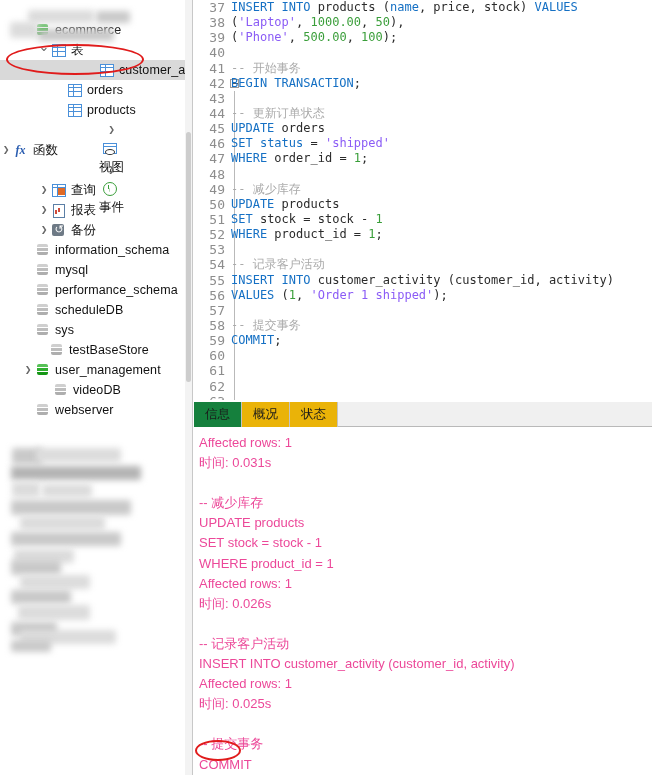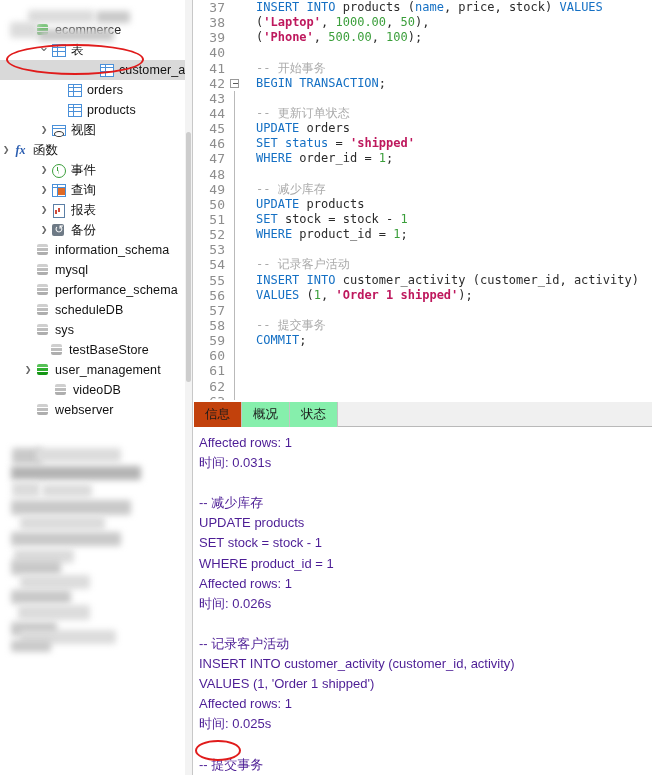--- a/index.html
+++ b/index.html
@@ -138,53 +138,53 @@
   
   #editor { position:absolute; left:0; top:0; right:0; height:400px; background:#ffffff; overflow:hidden;
     font-family:"DejaVu Sans Mono","Liberation Mono",monospace; }
   .code-row { position:relative; height:15.15px; line-height:15.15px; white-space:pre; font-size:12px; }
   .gutter {
     position:absolute; left:0; top:0; width:34px; text-align:right;
     color:#8d8d8d; font-size:13px; padding-right:3px;
     font-family:"DejaVu Sans Mono","Liberation Mono",monospace;
   }
   .foldcol { position:absolute; left:36px; top:0; width:10px; height:100%; }
-  .code { position:absolute; left:62px; top:0; right:0; color:#2b2b2b; }
+  .code { position:absolute; left:37px; top:0; right:0; color:#2b2b2b; }
   .k  { color:#1570c4; }        
-  .s  { color:#be185d;font-weight:bold; }        
+  .s  { color:#8b5cf6; }        
   .n  { color:#3a9e3a; }        
   .c  { color:#aaaaaa; }        
   .p  { color:#2b2b2b; }        
   .foldbox {
     position:absolute; left:0px; top:3px; width:9px; height:9px;
     border:1px solid #9a9a9a; background:#fff;
   }
   .foldbox::before { content:""; position:absolute; left:1.5px; top:3.5px; width:5px; height:1px; background:#5a5a5a; }
   .foldline { position:absolute; left:4px; top:0; width:1px; height:100%; background:#b9b9b9; }
 
   
   #tabstrip {
     position:absolute; left:0; top:402px; right:0; height:25px;
     background:#f0f0f0; border-bottom:1px solid #b9b9b9;
   }
   .tab {
     position:relative; float:left; height:25px; line-height:24px;
     padding:0 11px; font-size:12.5px; color:#1a1a1a;
-    border-right:1px solid #c3c3c3; background:#86efac; cursor:default;
-  }
-  .tab.active { background:#c2410c; border-bottom:1px solid #ffffff; height:26px; }
+    border-right:1px solid #c3c3c3; background:#eab308; cursor:default;
+  }
+  .tab.active { background:#15803d; border-bottom:1px solid #ffffff; height:26px; }
 
   
   #results {
     position:absolute; left:0; top:427px; right:0; bottom:0;
     background:#ffffff; padding:6px 0 0 5px; overflow:hidden;
   }
   .res-line {
     height:20.1px; line-height:20.1px; font-size:13px; white-space:nowrap;
-    color:#4c1d95; font-family:"Liberation Sans", sans-serif;
+    color:#ec4899; font-family:"Liberation Sans", sans-serif;
   }
   .res-line.blank { color:transparent; }
 </style>
 </head>
 <body>
 
 <div id="app">
 
   <div id="tree-panel">
     <div class="tree-scroll" id="tree-scroll">
@@ -211,31 +211,31 @@
         <div class="node" style="padding-left: 54px;">
           <span class="arrow none"></span>
           <span class="ico ico-table"></span>
           <span class="lbl">orders</span>
         </div>
         <div class="node" style="padding-left: 54px;">
           <span class="arrow none"></span>
           <span class="ico ico-table"></span>
           <span class="lbl">products</span>
         </div>
-        <div class="node" style="padding-left: 38px;">
+        <div class="node" style="padding-left: 38px; flex-direction: column;">
           <span class="arrow right"></span>
           <span class="ico ico-view"></span>
           <span class="lbl">视图</span>
         </div>
         <div class="node" style="">
           <span class="arrow right"></span>
           <span class="ico ico-fx">fx</span>
           <span class="lbl">函数</span>
         </div>
-        <div class="node" style="padding-left: 38px;">
+        <div class="node" style="padding-left: 38px; flex-direction: column;">
           <span class="arrow right"></span>
           <span class="ico ico-clock"></span>
           <span class="lbl">事件</span>
         </div>
         <div class="node" style="padding-left: 38px;">
           <span class="arrow right"></span>
           <span class="ico ico-query"></span>
           <span class="lbl">查询</span>
         </div>
         <div class="node" style="padding-left: 38px;">
@@ -370,21 +370,20 @@
         <div class="res-line blank"></div>
         <div class="res-line">-- 减少库存</div>
         <div class="res-line">UPDATE products</div>
         <div class="res-line">SET stock = stock - 1</div>
         <div class="res-line">WHERE product_id = 1</div>
         <div class="res-line">Affected rows: 1</div>
         <div class="res-line">时间: 0.026s</div>
         <div class="res-line blank"></div>
         <div class="res-line">-- 记录客户活动</div>
         <div class="res-line">INSERT INTO customer_activity (customer_id, activity)</div>
-        <div class="res-line">VALUES (1, 'Order 1 shipped')</div>
         <div class="res-line">Affected rows: 1</div>
         <div class="res-line">时间: 0.025s</div>
         <div class="res-line blank"></div>
         <div class="res-line">-- 提交事务</div>
         <div class="res-line">COMMIT</div>
       </div>
   </div>
 
   <div class="ellipse thin" style="left:195px; top:740px; width:46px; height:21px;"></div>
 

